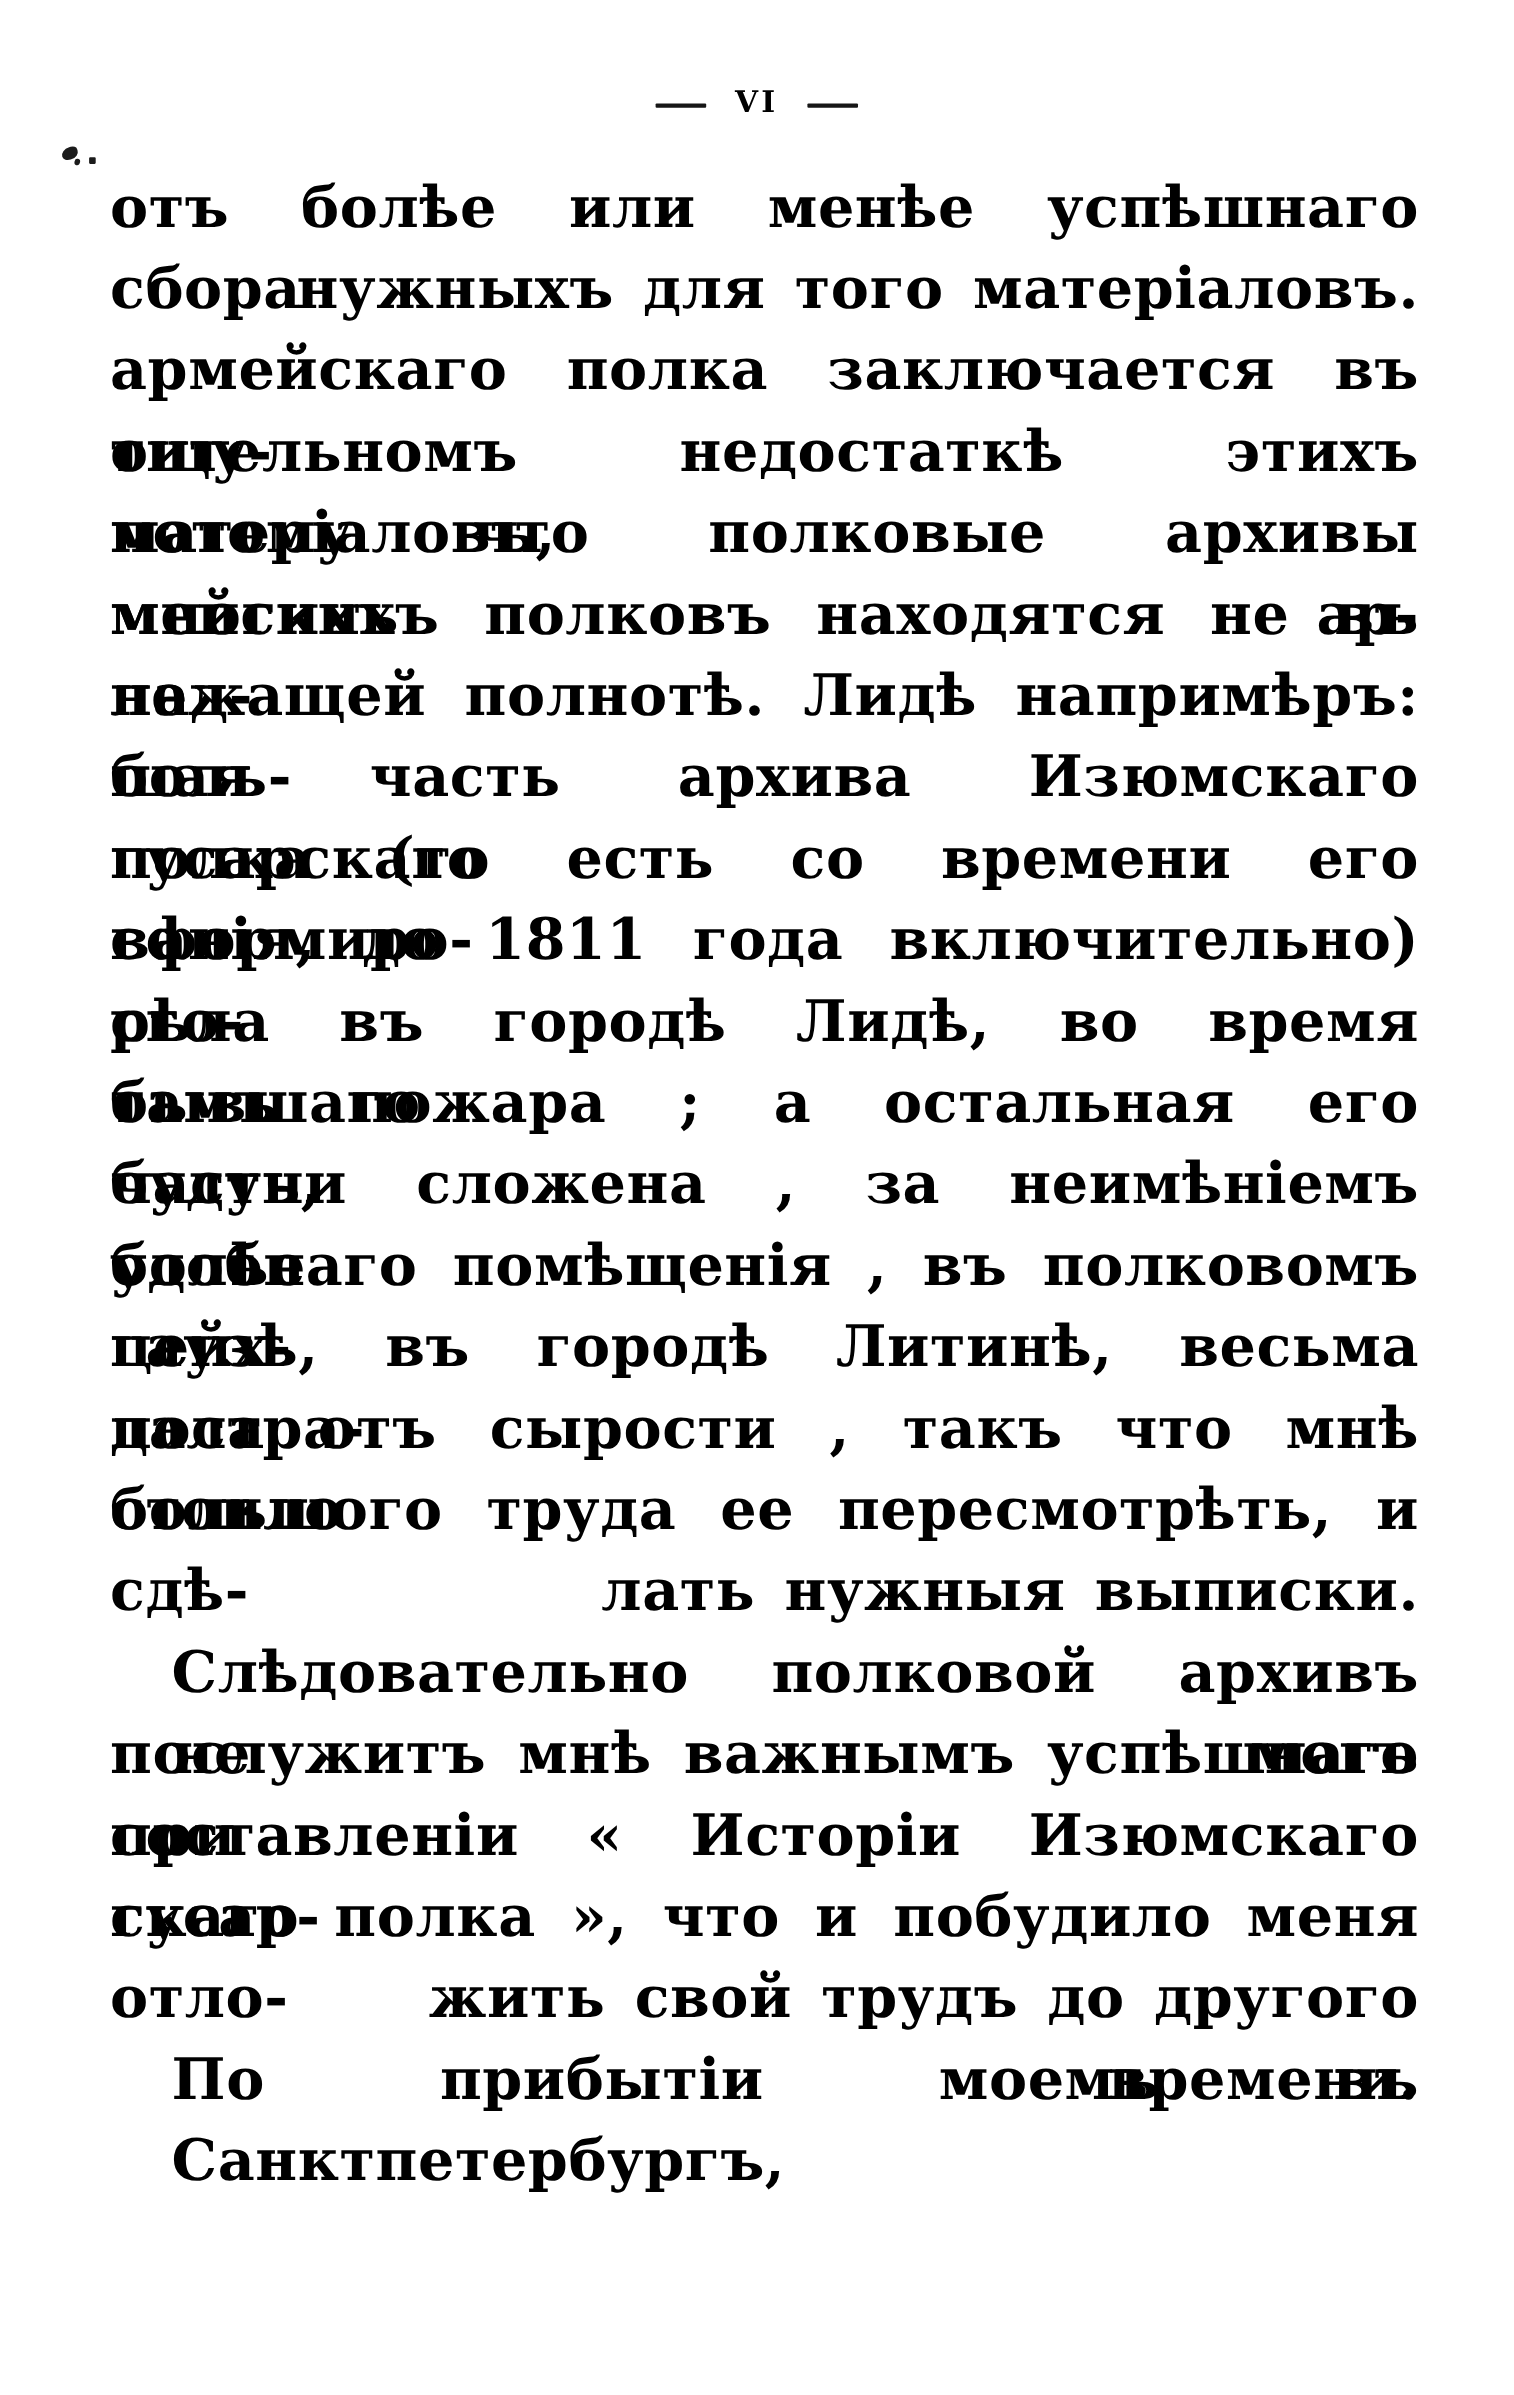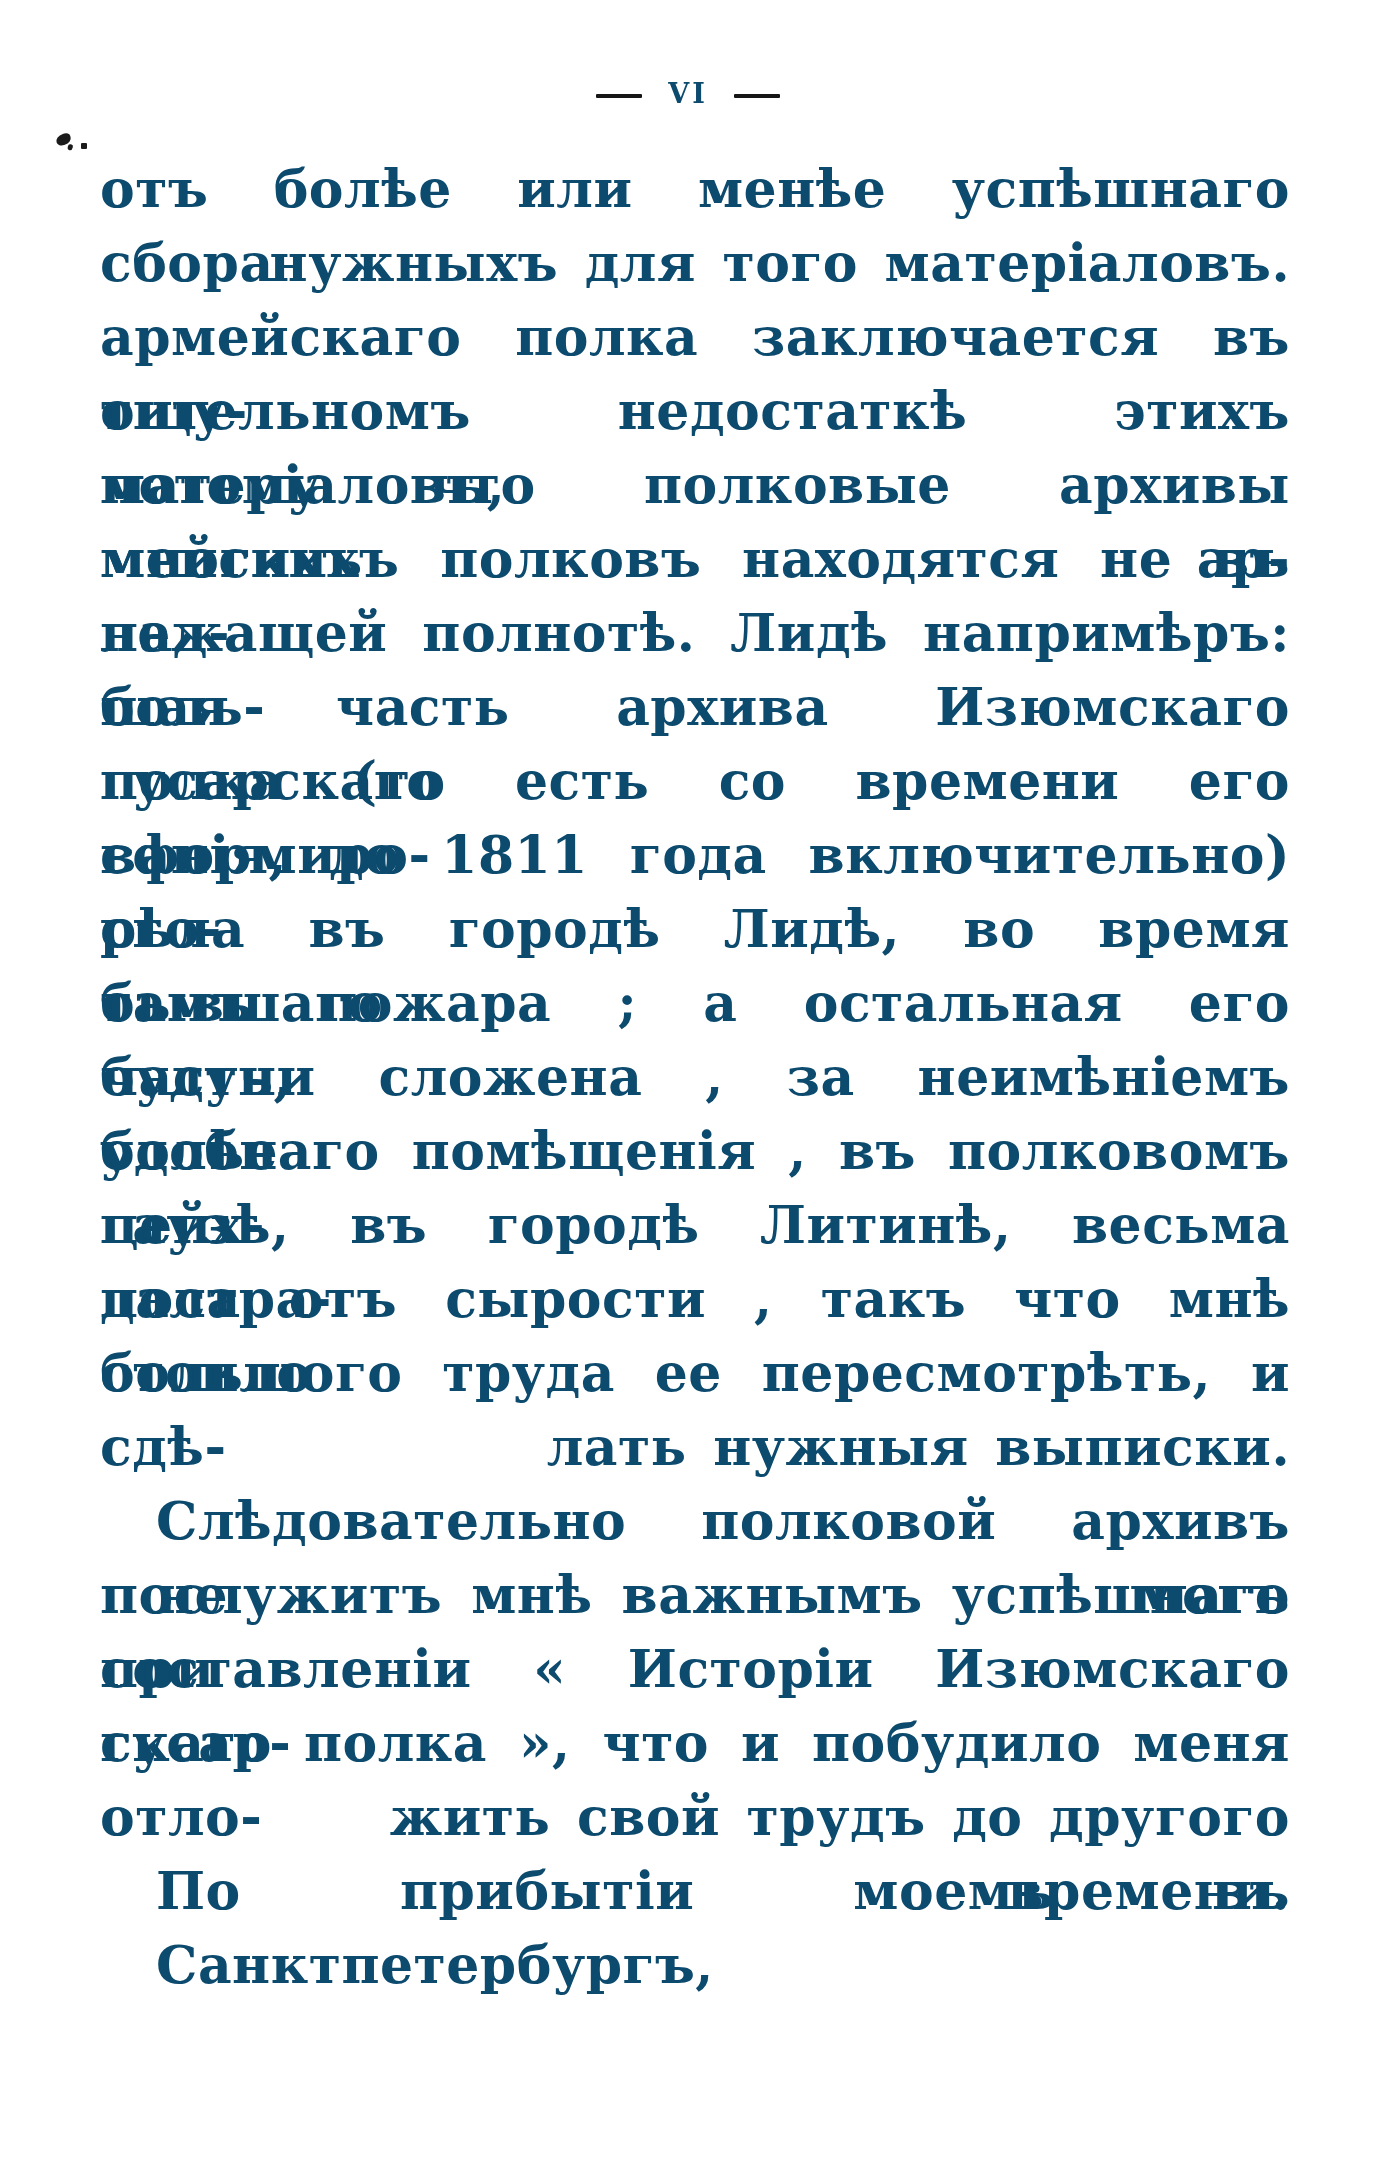--- a/index.html
+++ b/index.html
@@ -7,21 +7,21 @@
     padding: 0;
     background: #ffffff;
   }
   .page {
     position: relative;
     width: 1376px;
     height: 2177px;
     background: #ffffff;
     overflow: hidden;
     font-family: "DejaVu Serif", "Liberation Serif", serif;
-    color: #0c4a6e;
+    color: #000000;
   }
   
   .header {
     position: absolute;
     top: 82px;
     left: 0;
     width: 100%;
     display: flex;
     justify-content: center;
     align-items: center;

